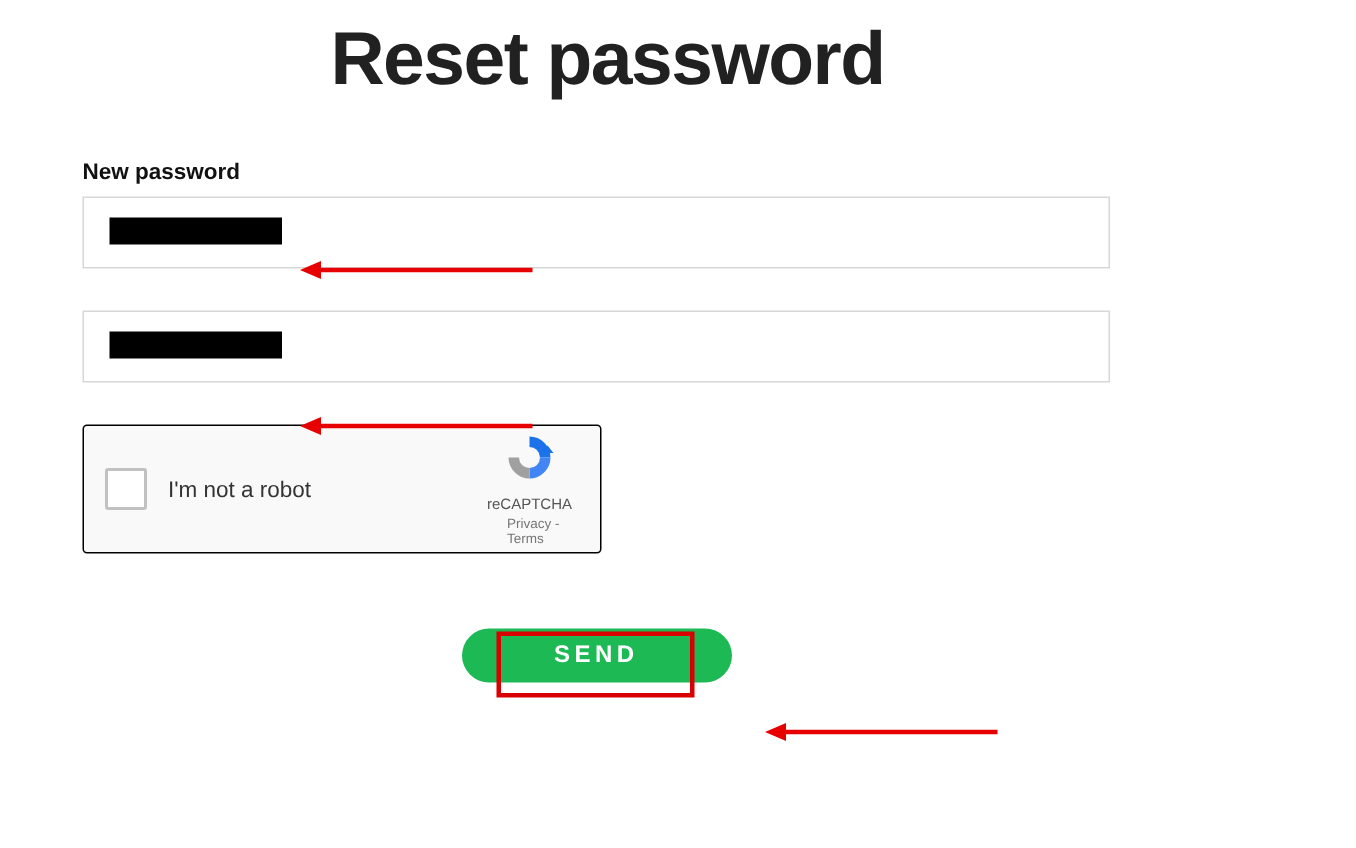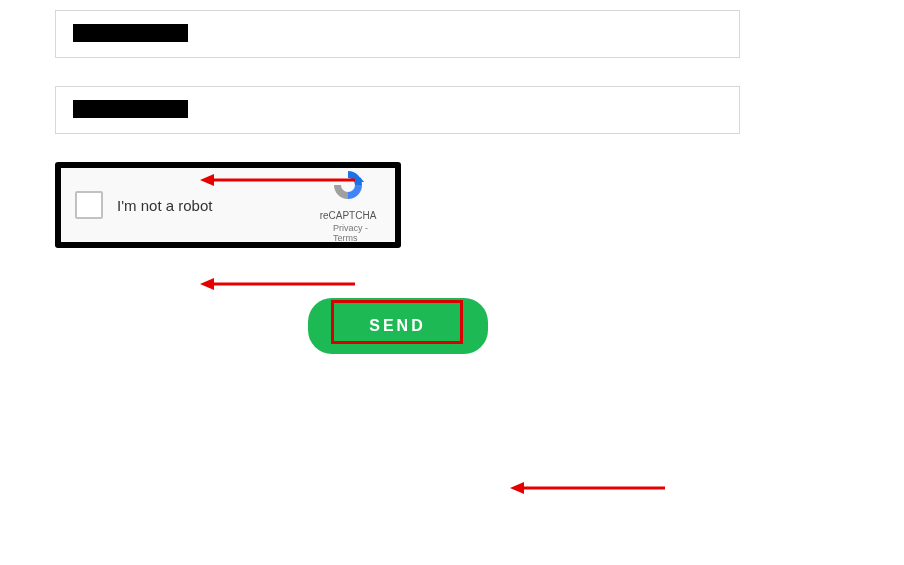--- a/index.html
+++ b/index.html
@@ -47,21 +47,21 @@
       position: absolute;
       left: 18px;
       top: 14px;
       height: 18px;
       width: 115px;
       background: #000;
     }
     .recaptcha {
       width: 346px;
       height: 86px;
-      border: 6px solid #000000;
+      border: 1px solid #000000;
       background: #f9f9f9;
       border-radius: 3px;
       display: flex;
       align-items: center;
       padding: 0 12px 0 14px;
       position: relative;
       margin-bottom: 50px;
     }
     .recaptcha-checkbox {
       width: 28px;
@@ -98,21 +98,21 @@
     }
     .send-row {
       display: flex;
       align-items: center;
       justify-content: center;
       width: 685px;
       position: relative;
     }
     .send-button {
       width: 180px;
-      height: 56px;
+      height: 36px;
       background: #1db954;
       border: none;
       border-radius: 24px;
       color: #fff;
       font-size: 16px;
       font-weight: 700;
       letter-spacing: 3px;
       cursor: pointer;
       display: flex;
       align-items: center;
@@ -131,21 +131,23 @@
     .arrow {
       position: absolute;
       pointer-events: none;
     }
     .arrow svg { display: block; }
   </style>
 </head>
 <body>
 
 <div class="container">
+  <h1 class="title">Reset password</h1>
 
+  <div class="field-label">New password</div>
   <div class="field-input-wrap">
     <input type="password" class="field-input" value="" style="">
     <div class="masked-bar"></div>
   </div>
 
   <div class="field-input-wrap">
     <input type="password" class="field-input" value="" style="">
     <div class="masked-bar"></div>
   </div>
 

